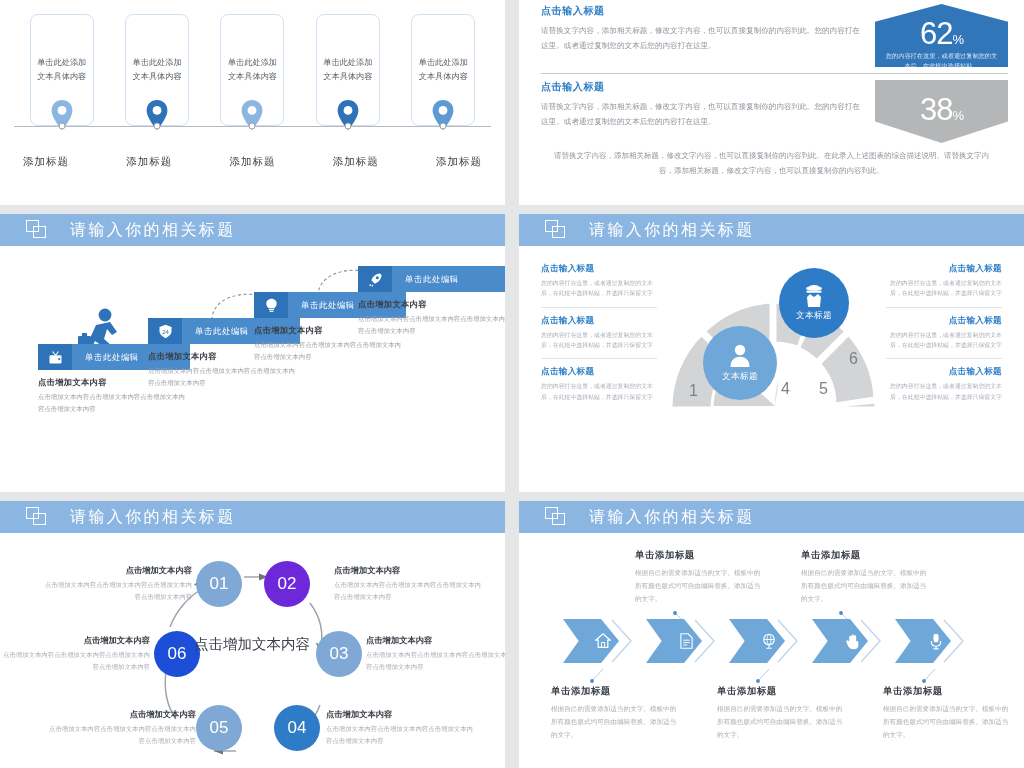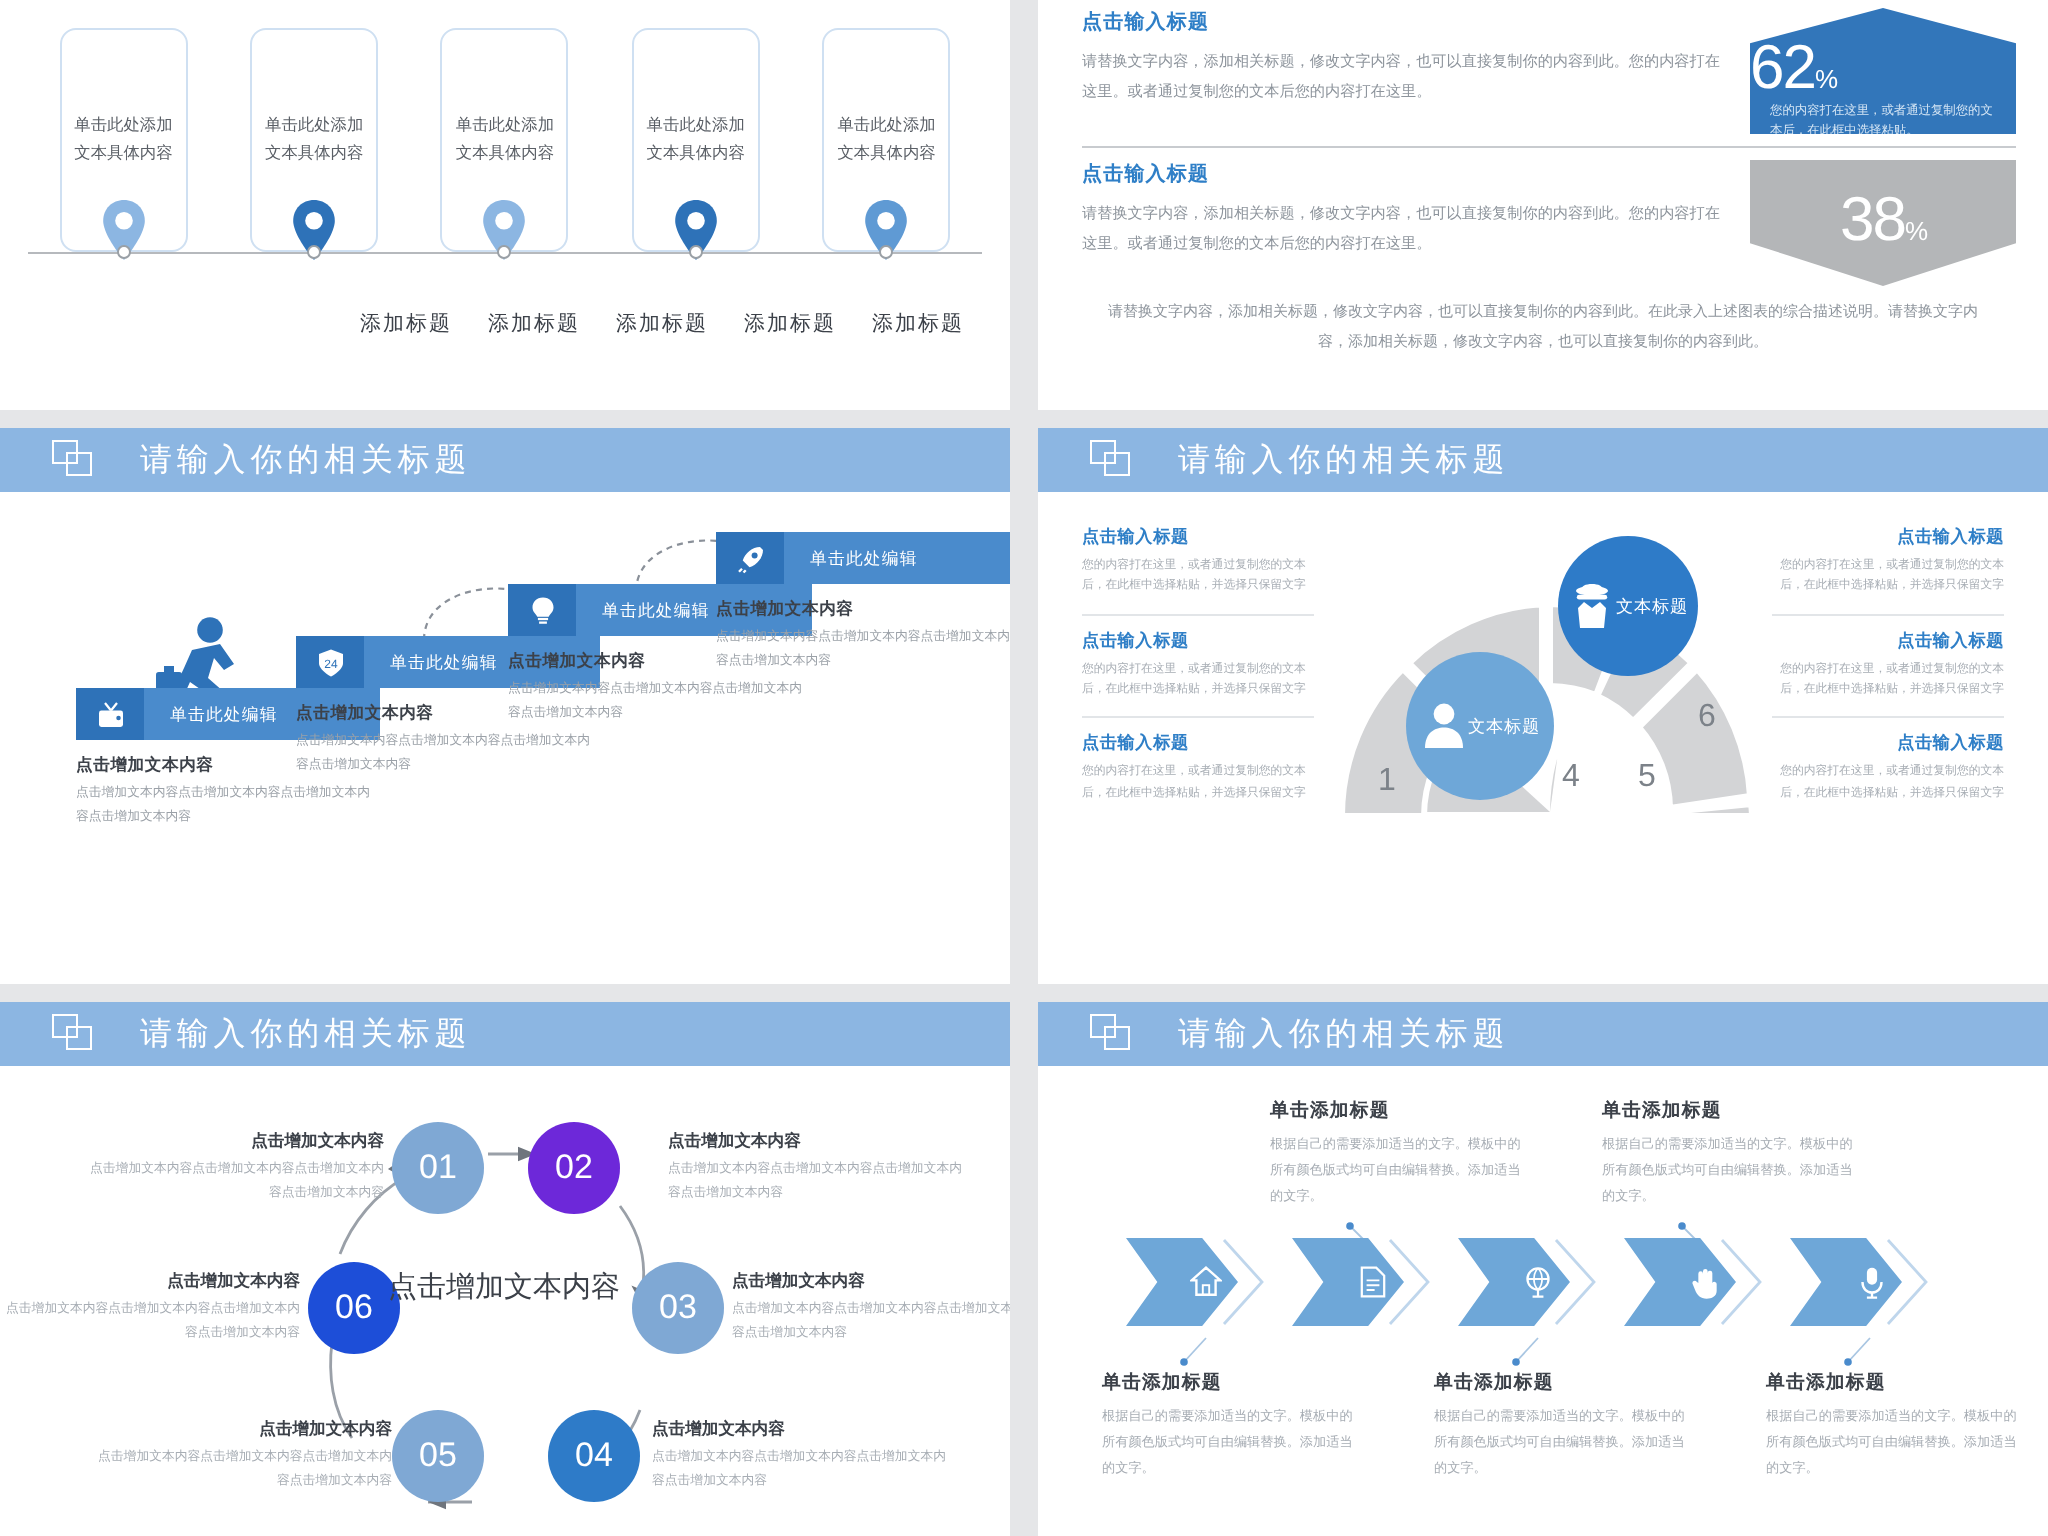--- a/index.html
+++ b/index.html
@@ -47,34 +47,34 @@
   .tl-pins{ position:absolute; left:14px; right:14px; top:100px; height:46px;}
   .tl-line{ position:absolute; left:0; right:0; top:26px; height:1px; background:#b6b9bd;}
   .tl-pinrow{ display:flex; justify-content:space-around; position:relative; }
   .tl-pinslot{ width:64px; position:relative; height:46px; }
   .pin{ position:absolute; left:50%; transform:translateX(-50%); top:0;
         width:22px; height:30px; }
   .pin svg{ display:block; }
   .dot{ position:absolute; left:50%; top:26px; transform:translate(-50%,-50%);
         width:7px; height:7px; border-radius:50%; background:#fff; border:1.3px solid #9aa0a6;}
   .tl-titles{ position:absolute; left:14px; right:14px; top:155px;
-        display:flex; justify-content:flex-end; }
+        display:flex; justify-content:space-between; }
   .tl-title{ width:64px; text-align:center; font-size:10.5px; color:#3c4149; letter-spacing:1px;}
 
   
   .tr{ padding:4px 16px 0 22px; position:relative; height:100%;}
   .tr-row{ display:flex; align-items:flex-start; }
   .tr-text{ flex:1; padding-right:10px;}
   .tr-h{ color:#2f7fc7; font-size:10px; font-weight:bold; letter-spacing:.6px; margin-bottom:6px;}
   .tr-p{ color:#8d949c; font-size:7.6px; line-height:1.95; max-width:330px;}
   .tr-sep{ height:1px; background:#c8cbcf; margin:6px 0 6px 0; }
   .hexA{
     width:133px; height:63px; background:#3276ba; position:relative; flex:0 0 auto;
     clip-path: polygon(0% 28%, 50% 0%, 100% 28%, 100% 100%, 0% 100%);
-    color:#fff; text-align:left;
+    color:#fff; text-align:center;
   }
   .hexB{
     width:133px; height:63px; background:#b4b6b8; position:relative; flex:0 0 auto;
     clip-path: polygon(0% 0%, 100% 0%, 100% 66%, 50% 100%, 0% 66%);
     color:#fff; text-align:center;
   }
   .pct{ font-size:31px; line-height:1; font-weight:300; padding-top:14px; letter-spacing:-1px;}
   .pct small{ font-size:13px; font-weight:400; }
   .hexA .sub{ font-size:6.2px; line-height:1.6; color:#d6e6f5; padding:2px 10px 0;}
   .tr-foot{ position:absolute; left:34px; right:34px; top:148px; text-align:center;
@@ -98,21 +98,21 @@
   .mr-col{ position:absolute; top:10px; width:116px;}
   .mr-col.left{ left:22px; text-align:left;}
   .mr-col.right{ right:22px; text-align:right;}
   .mr-item{ padding:7px 0 8px;}
   .mr-item + .mr-item{ border-top:1px solid #e2e5e8; }
   .mr-item h5{ color:#2f7fc7; font-size:8.6px; font-weight:bold; letter-spacing:.3px;}
   .mr-item p{ color:#a7adb4; font-size:5.9px; line-height:1.75; margin-top:3px;}
   .fan{ position:absolute; left:148px; top:8px; width:216px; height:170px;}
   .fanlbl{ position:absolute; color:#7c8289; font-size:16px; font-weight:300;}
   .bcircle{ position:absolute; border-radius:50%; color:#fff; display:flex;
-            flex-direction:row; align-items:center; justify-content:center; }
+            flex-direction:column; align-items:center; justify-content:center; }
   .bcircle span{ font-size:8.6px; letter-spacing:.4px; margin-top:2px;}
 
   
   .bl{ position:relative; width:100%; height:248px;}
   .numc{ position:absolute; border-radius:50%; display:flex; align-items:center;
          justify-content:center; color:#fff; font-size:17px; }
   .blcap{ position:absolute; width:150px;}
   .blcap h5{ font-size:8.3px; color:#3c4149; font-weight:bold;}
   .blcap p{ font-size:6.4px; color:#a7adb4; line-height:1.85; margin-top:3px;}
   .blcenter{ position:absolute; left:186px; top:102px; width:132px; text-align:center;

